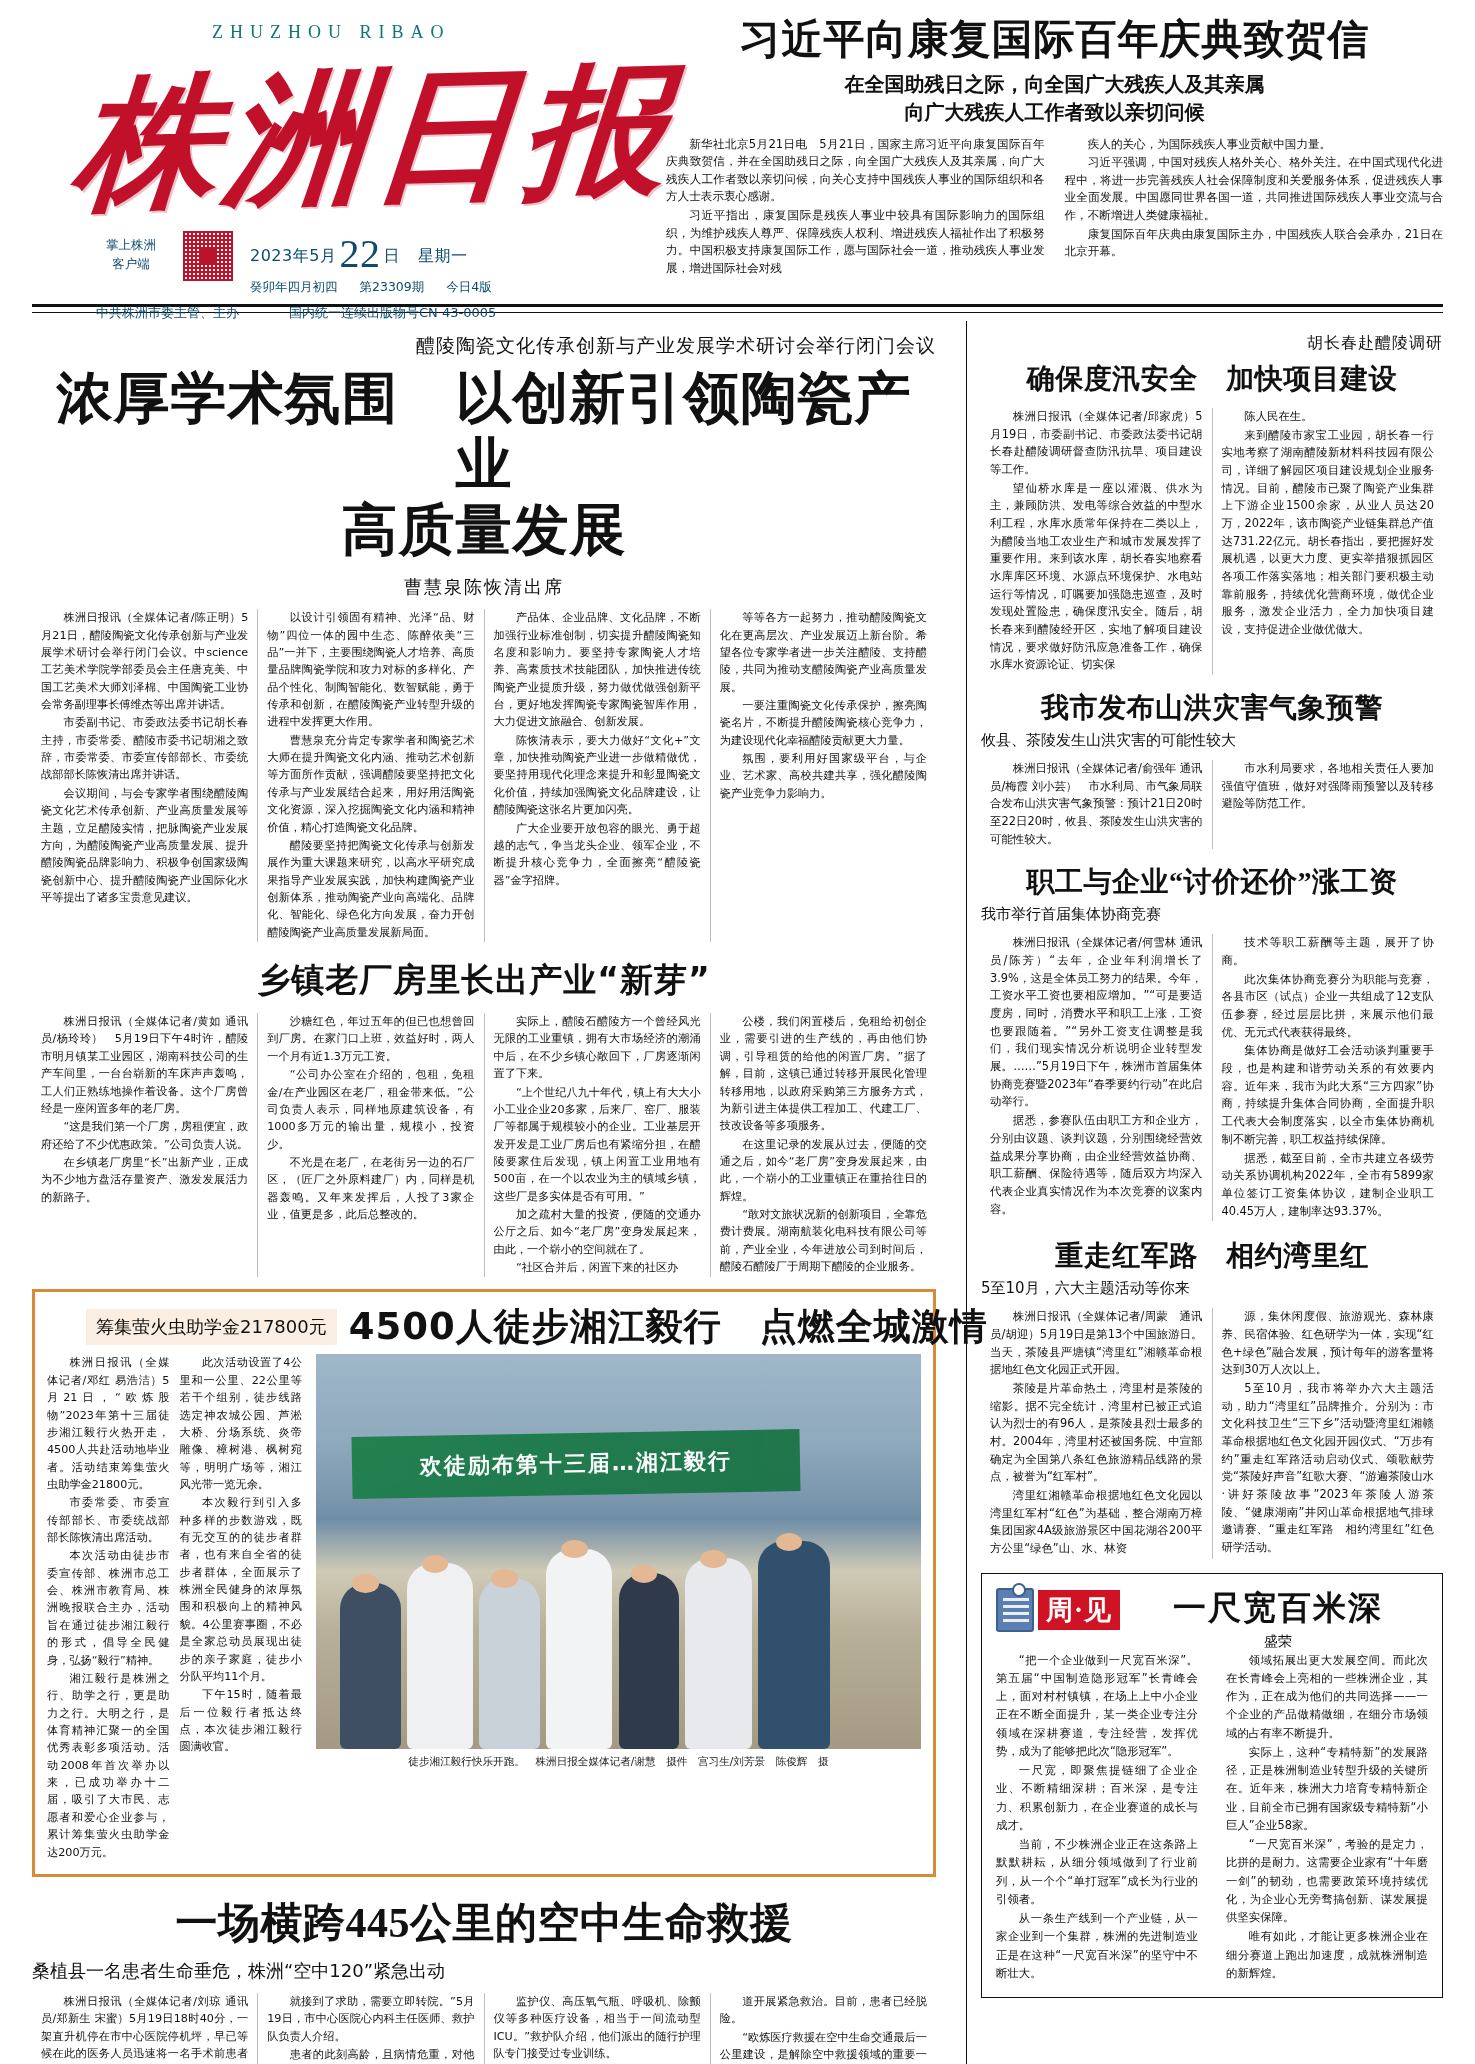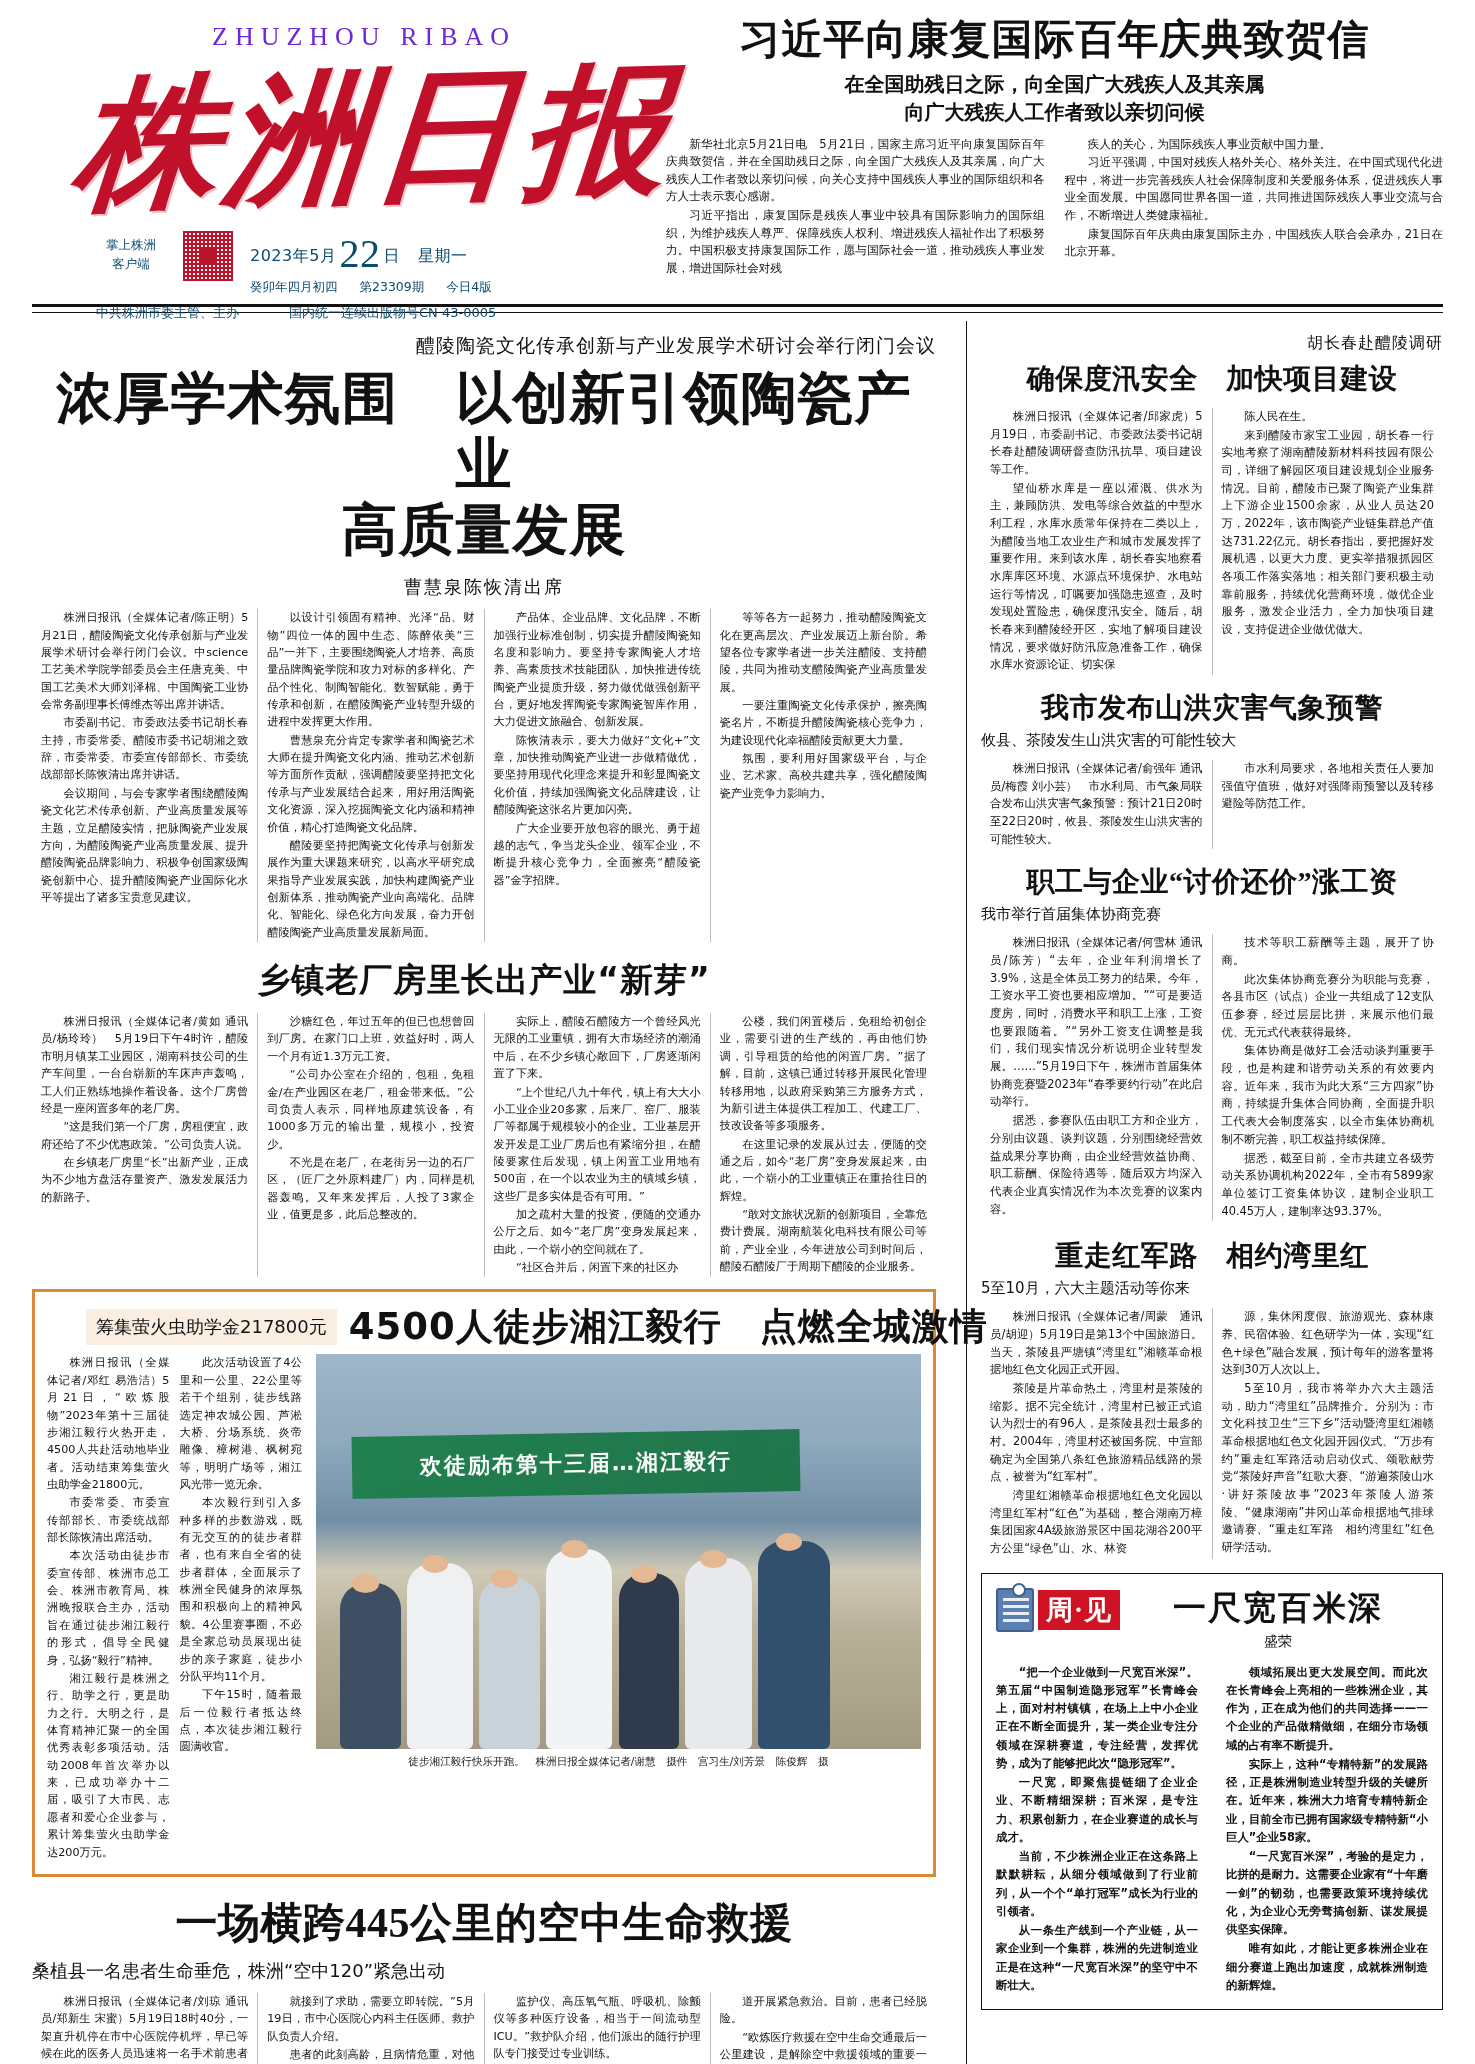--- a/index.html
+++ b/index.html
@@ -11,22 +11,22 @@
     color:#111;
     overflow:hidden;
   }
   .page { position:relative; width:1475px; height:2064px; padding:0 32px; }
 
   
   .masthead { position:relative; height:300px; display:flex; }
   .mast-left { width:620px; position:relative; }
   .pinyin {
     position:absolute; left:180px; top:22px;
-    color:#6d28d9; font-family:"Liberation Serif","DejaVu Serif",serif;
-    font-size:26px; letter-spacing:7px; font-weight:400;
+    color:#0f766e; font-family:"Liberation Serif","DejaVu Serif",serif;
+    font-size:18px; letter-spacing:7px; font-weight:400;
   }
   .mast-title {
     position:absolute; left:44px; top:42px;
     font-family:"Liberation Serif","DejaVu Serif",serif;
     font-size:143px; font-weight:700; color:#c0102a;
     letter-spacing:6px;
     font-style:italic;
     transform:skewX(-6deg) rotate(-1.5deg);
     text-shadow:2px 2px 0 rgba(192,16,42,.25);
     white-space:nowrap;
@@ -145,21 +145,21 @@
   }
   .zj-pad::before{content:"";position:absolute;left:5px;top:8px;width:26px;height:3px;background:#e9eef5;
     box-shadow:0 7px 0 #e9eef5, 0 14px 0 #e9eef5, 0 21px 0 #e9eef5;}
   .zj-pad::after{content:"";position:absolute;left:14px;top:-7px;width:10px;height:10px;border:2px solid #3f5f8c;border-radius:50%;background:#fff;}
   .zj-word { background:#cf1324; color:#fff; font-size:27px; font-weight:800; padding:2px 8px; letter-spacing:1px;
     font-family:"Liberation Serif","DejaVu Serif",serif; }
   .zj-titles { flex:1; text-align:center; }
   .zj-title { font-size:33px; font-weight:800; letter-spacing:2px;
     font-family:"Liberation Serif","DejaVu Serif",serif; }
   .zj-author { font-size:14px; margin-top:2px; }
-  .zj-cols { display:flex; gap:28px; margin-top:12px; font-size:11.4px; line-height:1.6; text-align:justify;font-weight:bold; }
+  .zj-cols { display:flex; gap:28px; margin-top:0; font-size:11.4px; line-height:1.6; text-align:justify; }
   .zj-cols .col { flex:1; }
   .zj-cols p { margin:0 0 1px; text-indent:2em; }
 </style>
 </head>
 <body>
 
 <div class="page">
 
   <div class="masthead">
 

